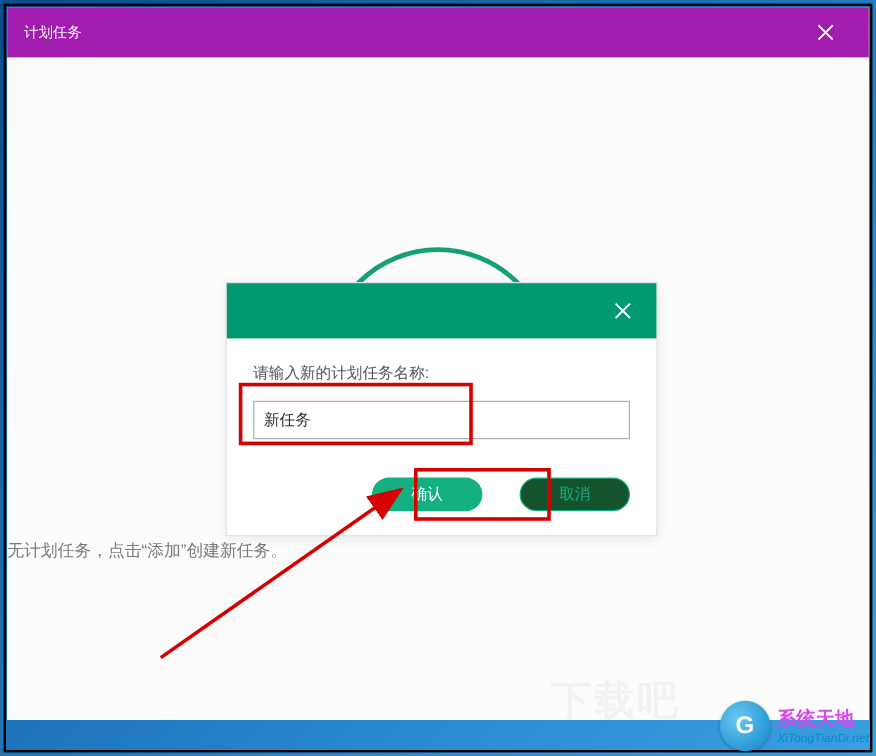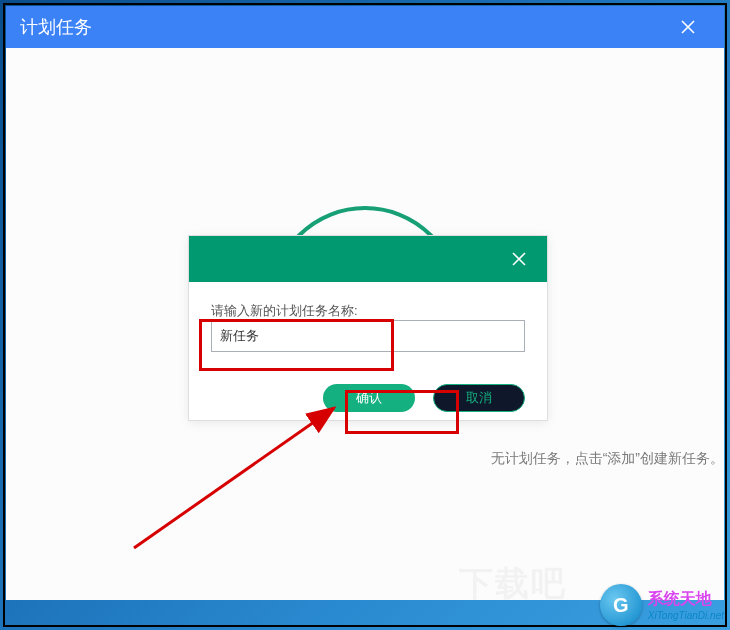--- a/index.html
+++ b/index.html
@@ -10,65 +10,65 @@
     position: absolute; inset: 0;
     background: linear-gradient(135deg, #0a4d8c 0%, #1b6fb5 40%, #2a8ad1 70%, #3aa0e0 100%);
   }
   .outer-border { position: absolute; inset: 3px; border: 2px solid #000; pointer-events: none; }
 
   .main-window {
     position: absolute; left: 6px; top: 6px; width: 718px; height: 594px;
     background: #fff;
   }
   .main-titlebar {
-    height: 42px; background: #3b82f6; color: #fff;
+    height: 42px; background: #a21caf; color: #fff;
     display: flex; align-items: center; padding: 0 14px;
-    font-size: 18px;
+    font-size: 12px;
   }
   .main-titlebar .spacer { flex: 1; }
   .main-titlebar .close { width: 44px; height: 42px; display: flex; align-items: center; justify-content: center; cursor: pointer; }
   .main-content { position: relative; height: 552px; background: #fcfcfc; }
 
   .clock-placeholder {
     position: absolute; left: 50%; top: 158px; transform: translateX(-50%);
     width: 190px; height: 190px;
   }
   .clock-placeholder .ring {
     width: 190px; height: 190px; border: 4px solid #17a076; border-radius: 50%;
   }
   .empty-text {
-    position: absolute; left: 0; right: 0; top: 402px; text-align: right;
+    position: absolute; left: 0; right: 0; top: 402px; text-align: left;
     color: #7a7a7a; font-size: 14px;
   }
 
   
   .dialog {
     position: absolute; left: 182px; top: 187px; width: 360px;
     background: #fff; border: 1px solid #dedede; box-shadow: 0 2px 10px rgba(0,0,0,0.08);
   }
   .dialog-titlebar {
     height: 46px; background: #009970; display: flex; justify-content: flex-end; align-items: center; padding-right: 8px;
   }
   .dialog-titlebar .dlg-close { width: 40px; height: 46px; display:flex; align-items:center; justify-content:center; cursor:pointer; }
   .dialog-body { padding: 20px 22px 18px 22px; }
-  .dialog-body .label { font-size: 13px; color: #555; }
+  .dialog-body .label { font-size: 13px; color: #555; margin-bottom: 14px; }
   .dialog-body .field {
     width: 100%; height: 30px; border: 1px solid #aab0b5; padding: 15px 8px;
     font-size: 13px; color: #333; outline: none;
   }
   .dialog-footer {
-    display: flex; justify-content: flex-end; gap: 18px;
-    padding: 14px 22px 8px 22px;
+    display: flex; justify-content: flex-end; gap: 31px;
+    padding: 14px 22px 20px 22px;
   }
   .pill-btn {
     width: 92px; height: 28px; border-radius: 14px; border: none;
     font-size: 13px; cursor: pointer;
   }
   .pill-btn.primary { background: #14b07f; color: #fff; }
-  .pill-btn.secondary { background: #0f172a; color: #14b07f; border: 1px solid #14b07f; }
+  .pill-btn.secondary { background: #14532d; color: #14b07f; border: 1px solid #14b07f; }
 
   
   .hl { position: absolute; border: 3px solid #d60000; pointer-events: none; }
   .hl1 { left: 193px; top: 271px; width: 195px; height: 52px; }
   .hl2 { left: 339px; top: 342px; width: 114px; height: 44px; }
 
   
   .arrow-svg { position: absolute; left: 118px; top: 330px; width: 230px; height: 180px; pointer-events:none; }
 
   

